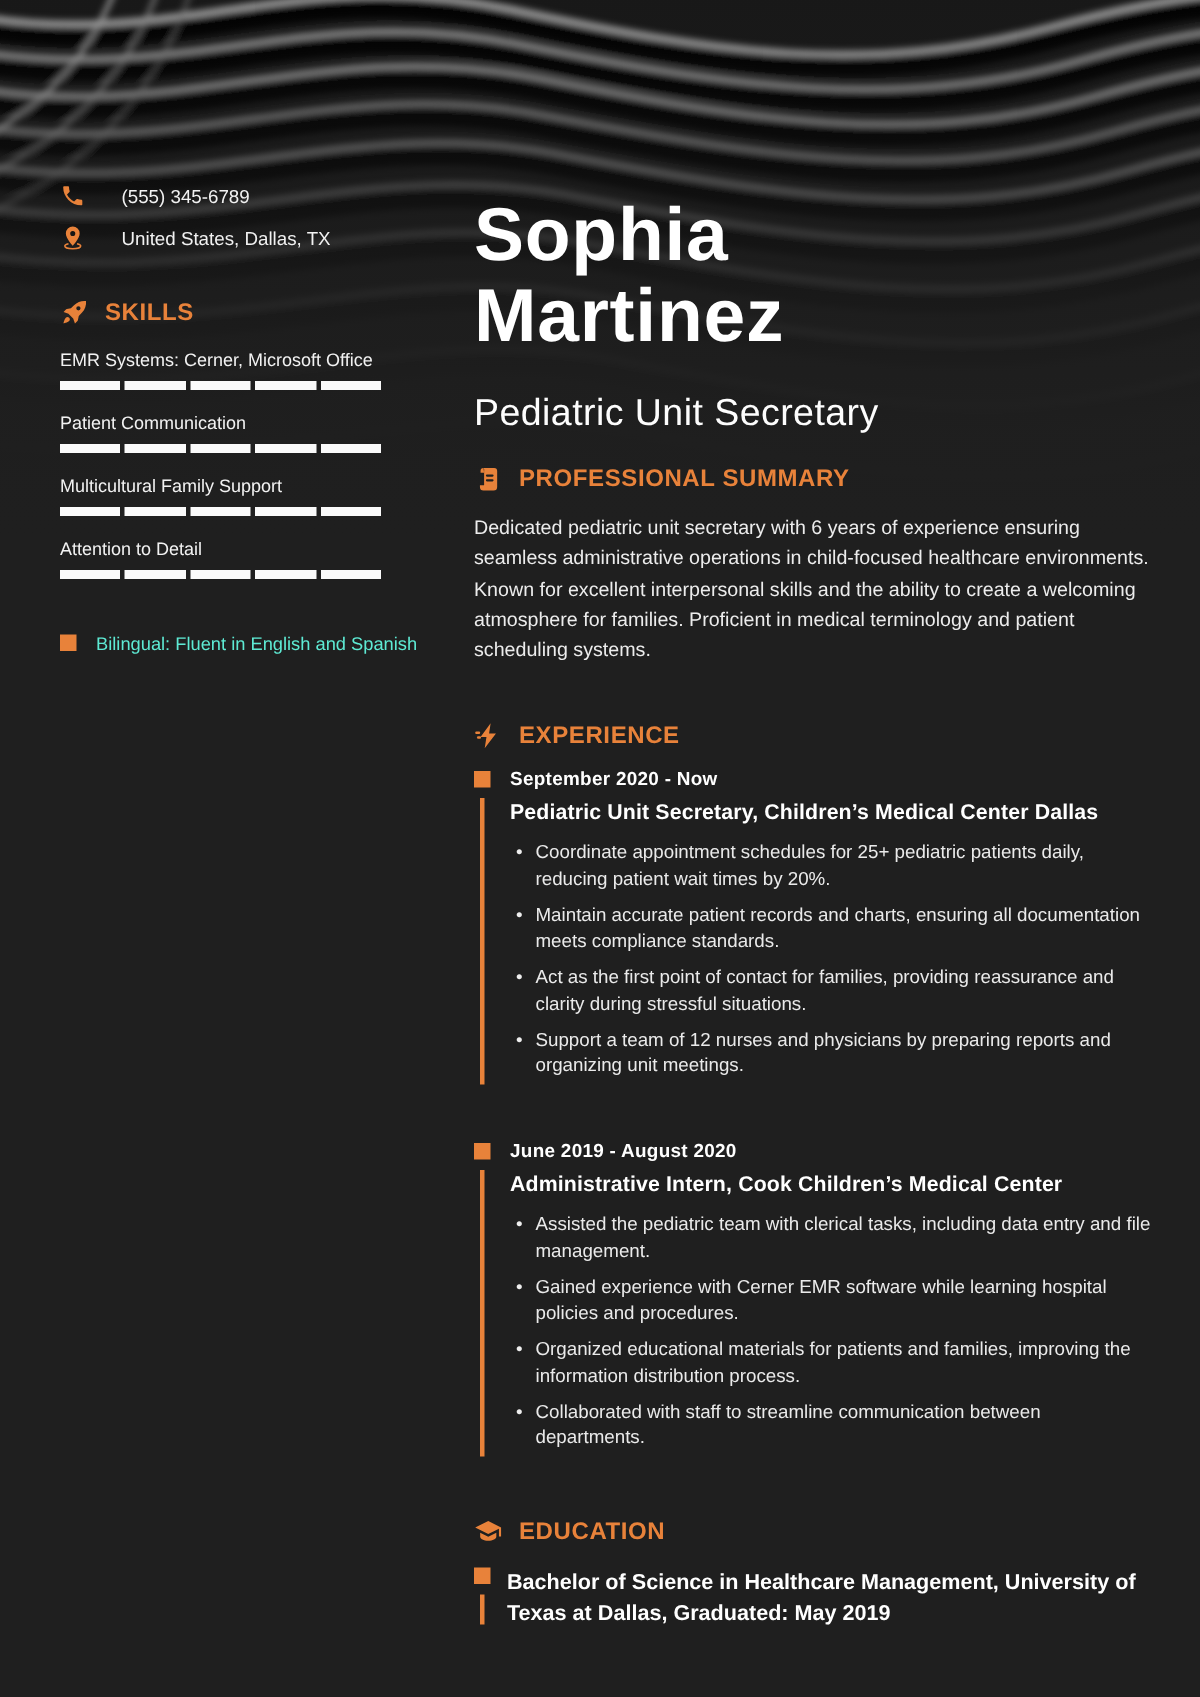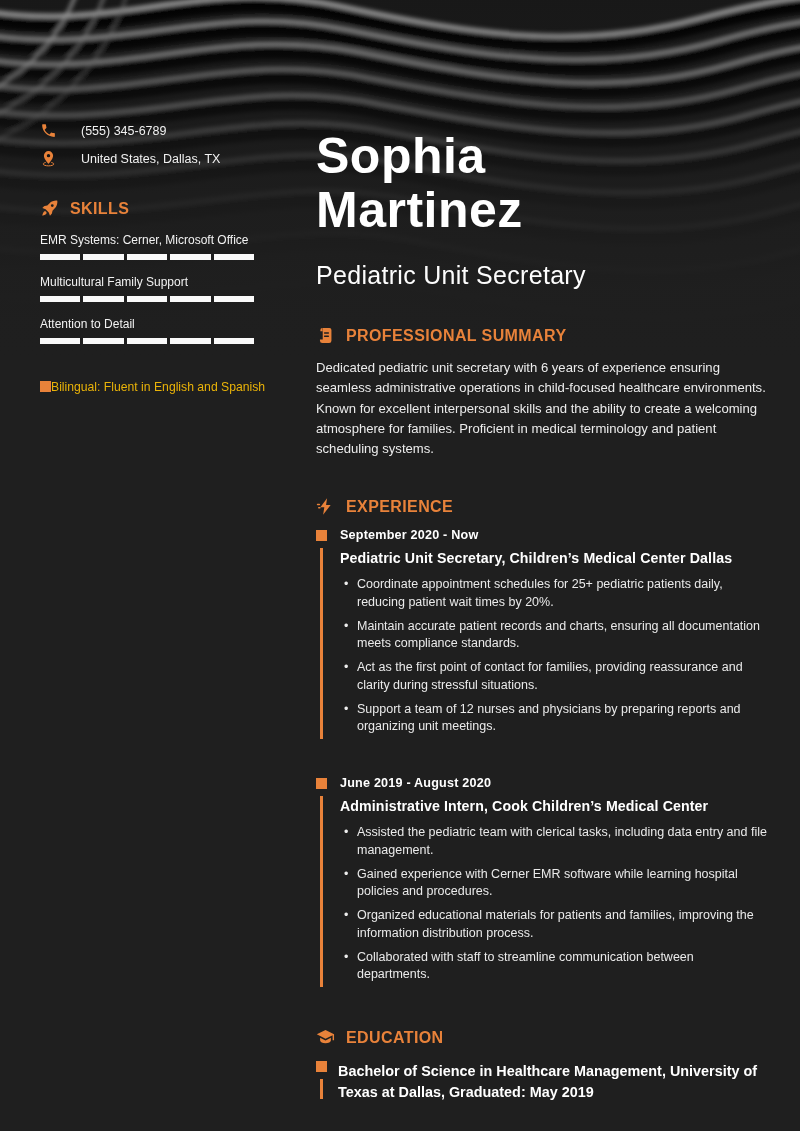--- a/index.html
+++ b/index.html
@@ -45,29 +45,29 @@
   
   .skills{margin-top:32px;}
   .skill{margin-top:15px;}
   .skill:first-of-type{margin-top:17px;}
   .skill-label{font-size:12px;color:#f2f2f2;margin-bottom:7px;white-space:nowrap;}
   .skill-bar{display:flex;gap:3px;}
   .skill-bar .seg{height:6px;flex:1;background:#fafafa;}
 
   
   .languages{margin-top:36px;}
-  .lang-item{display:flex;align-items:flex-start;margin-top:17px;
-    font-size:12.2px;color:#eab308;white-space:nowrap;}
+  .lang-item{display:flex;align-items:flex-start;gap:13px;margin-top:17px;
+    font-size:12.2px;color:#5eead4;white-space:nowrap;}
   .sq{width:11px;height:11px;background:var(--accent);flex:none;margin-top:1px;}
 
   
   .name{font-size:50px;font-weight:bold;color:#ffffff;line-height:1.07;letter-spacing:0.5px;margin-top:20px;}
   .job-title{margin-top:24px;font-size:25px;font-weight:400;color:#fdfdfd;letter-spacing:0.3px;}
 
-  .section{margin-top:36px;}
+  .section{margin-top:20px;}
   .section.experience{margin-top:38px;}
   .section.education{margin-top:38px;}
   .summary-text{margin-top:13px;font-size:13.1px;line-height:1.55;color:#ececec;}
 
   .entry{display:flex;margin-top:10px;}
   .entry.first{margin-top:12px;}
   .entry-marker{width:24px;flex:none;position:relative;}
   .marker-square{width:11px;height:11px;background:var(--accent);margin-top:2px;}
   .marker-line{position:absolute;left:4px;top:20px;bottom:3px;width:3px;background:var(--accent);}
   .entry-body{flex:1;min-width:0;}
@@ -153,20 +153,30 @@
       <div class="skill-label">EMR Systems: Cerner, Microsoft Office</div>
       <div class="skill-bar">
           <div class="seg"></div>
           <div class="seg"></div>
           <div class="seg"></div>
           <div class="seg"></div>
           <div class="seg"></div>
         </div>
     </div>
     <div class="skill">
+      <div class="skill-label">Patient Communication</div>
+      <div class="skill-bar">
+          <div class="seg"></div>
+          <div class="seg"></div>
+          <div class="seg"></div>
+          <div class="seg"></div>
+          <div class="seg"></div>
+        </div>
+    </div>
+    <div class="skill">
       <div class="skill-label">Multicultural Family Support</div>
       <div class="skill-bar">
           <div class="seg"></div>
           <div class="seg"></div>
           <div class="seg"></div>
           <div class="seg"></div>
           <div class="seg"></div>
         </div>
     </div>
     <div class="skill">

